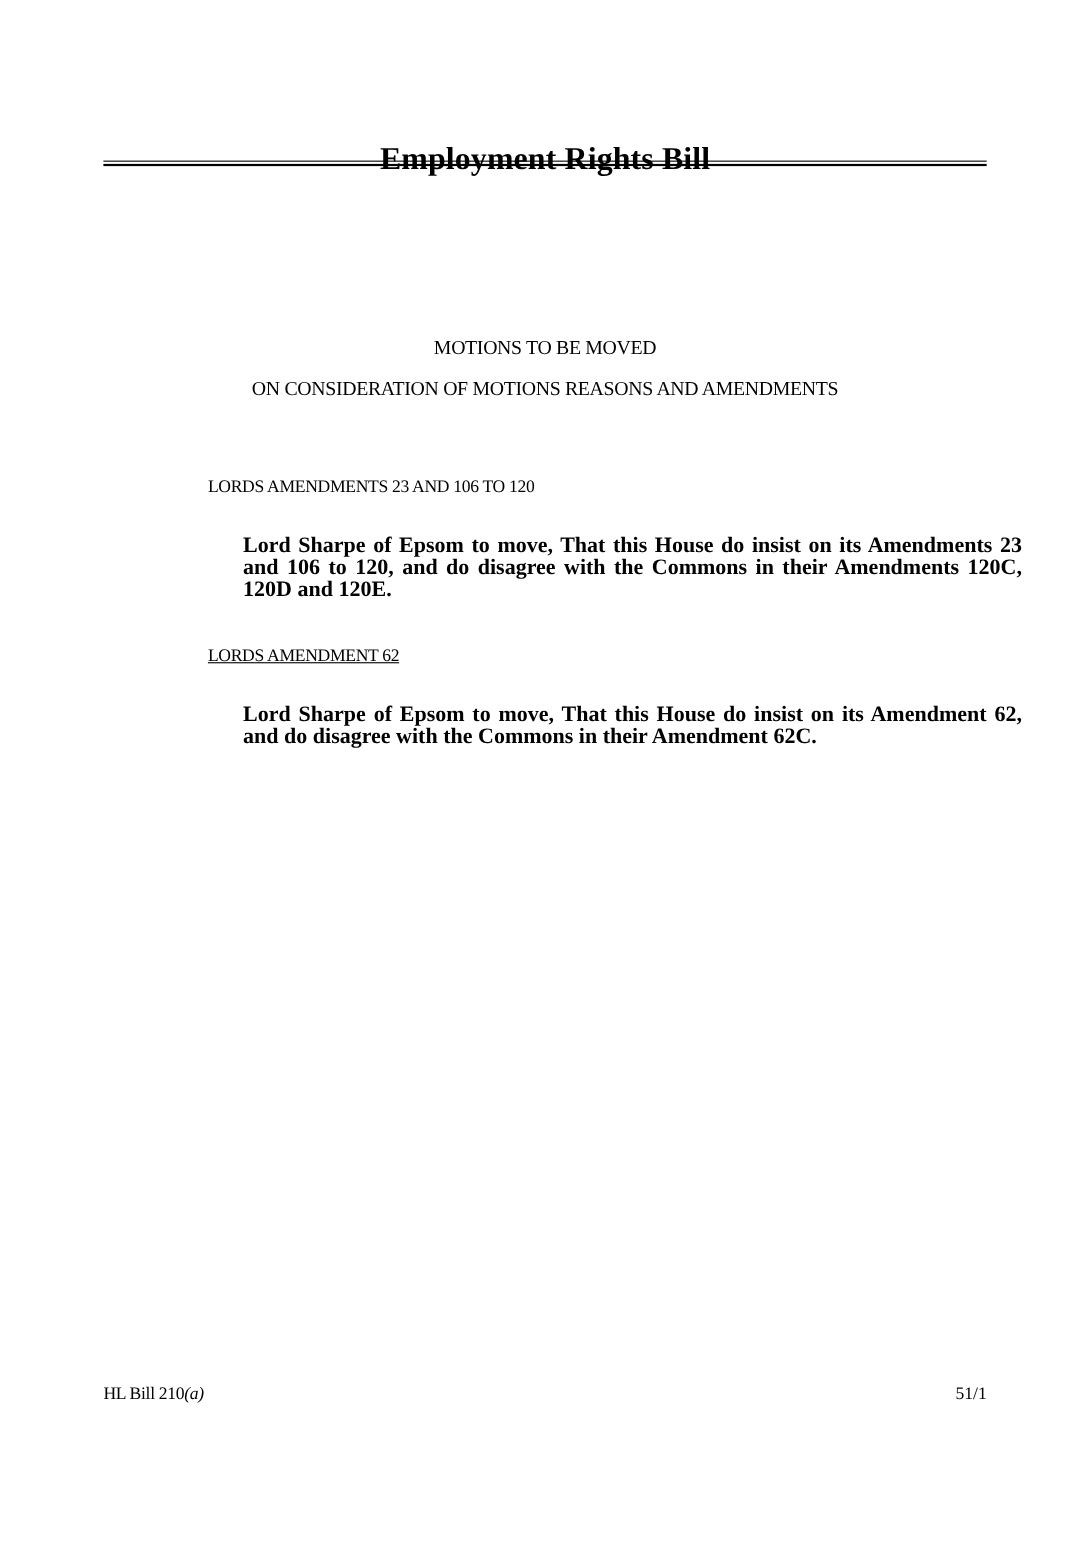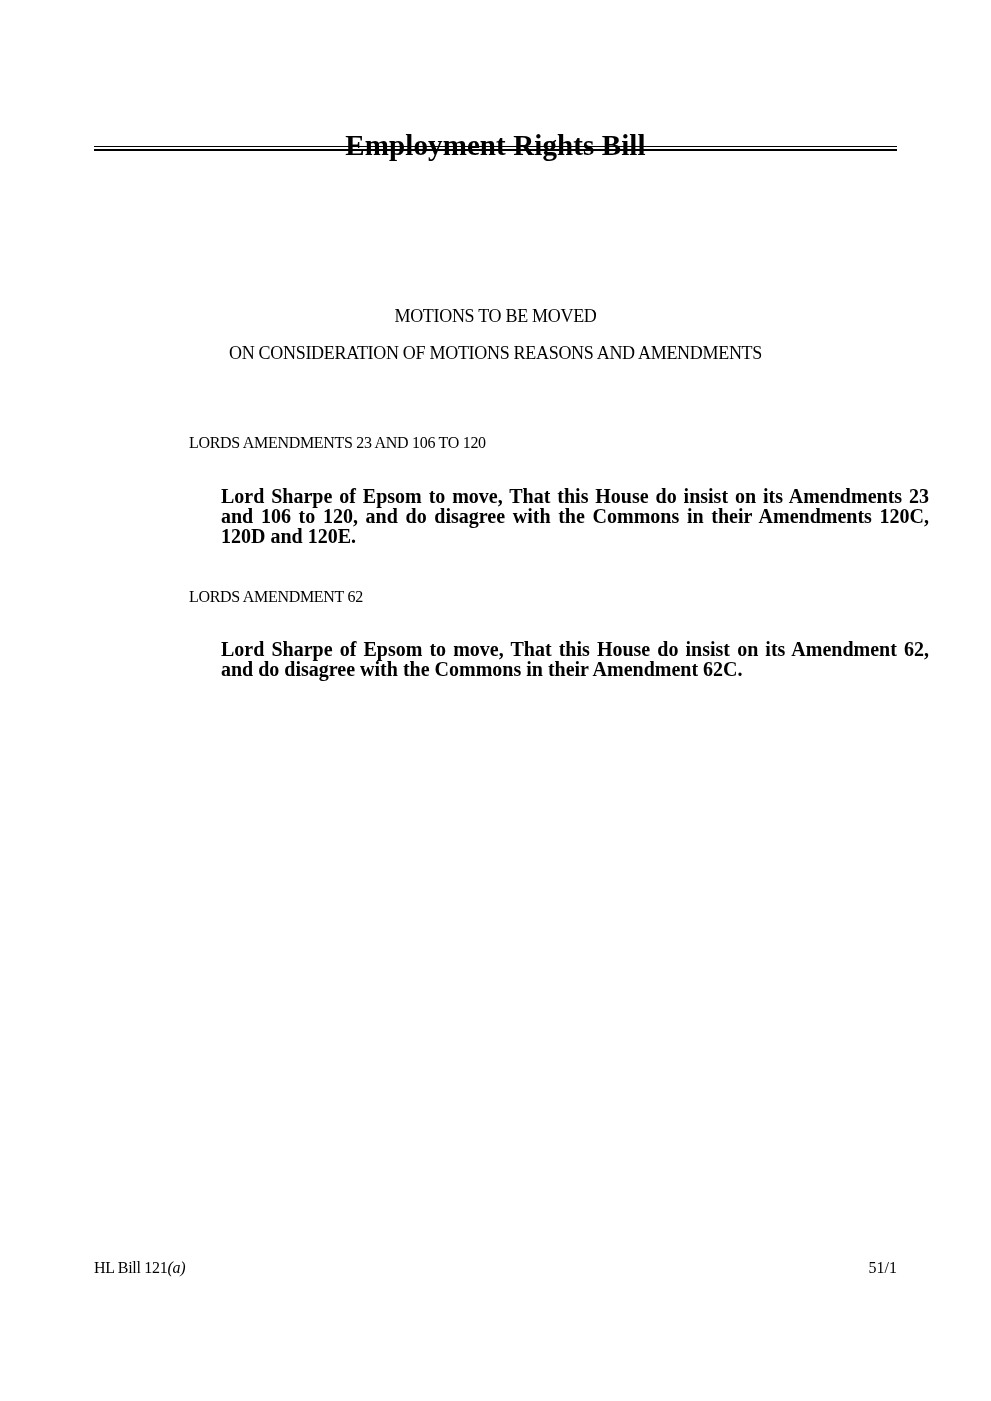--- a/index.html
+++ b/index.html
@@ -104,17 +104,17 @@
   <div class="thin"></div>
   <div class="thick"></div>
 </div>
 
 <div class="centered heading-1">MOTIONS TO BE MOVED</div>
 <div class="centered heading-2">ON CONSIDERATION OF MOTIONS REASONS AND AMENDMENTS</div>
 
 <div class="section-heading" style="top:433px;">LORDS AMENDMENTS 23 AND 106 TO 120</div>
 <div class="motion" style="top:486px;">Lord Sharpe of Epsom to move, That this House do insist on its Amendments 23 and 106 to 120, and do disagree with the Commons in their Amendments 120C, 120D and 120E.</div>
 
-<div class="section-heading" style="top:587px;">LORDS AMENDMENT 62</div>
+<div class="section-heading" style="top:587px;text-decoration:underline;">LORDS AMENDMENT 62</div>
 <div class="motion" style="top:639px;">Lord Sharpe of Epsom to move, That this House do insist on its Amendment 62, and do disagree with the Commons in their Amendment 62C.</div>
 
-<div class="footer-left"><span>HL Bill 121</span><i>(a)</i></div>
+<div class="footer-left"><span>HL Bill 210</span><i>(a)</i></div>
 <div class="footer-right">51/1</div>
 
 </body></html>

